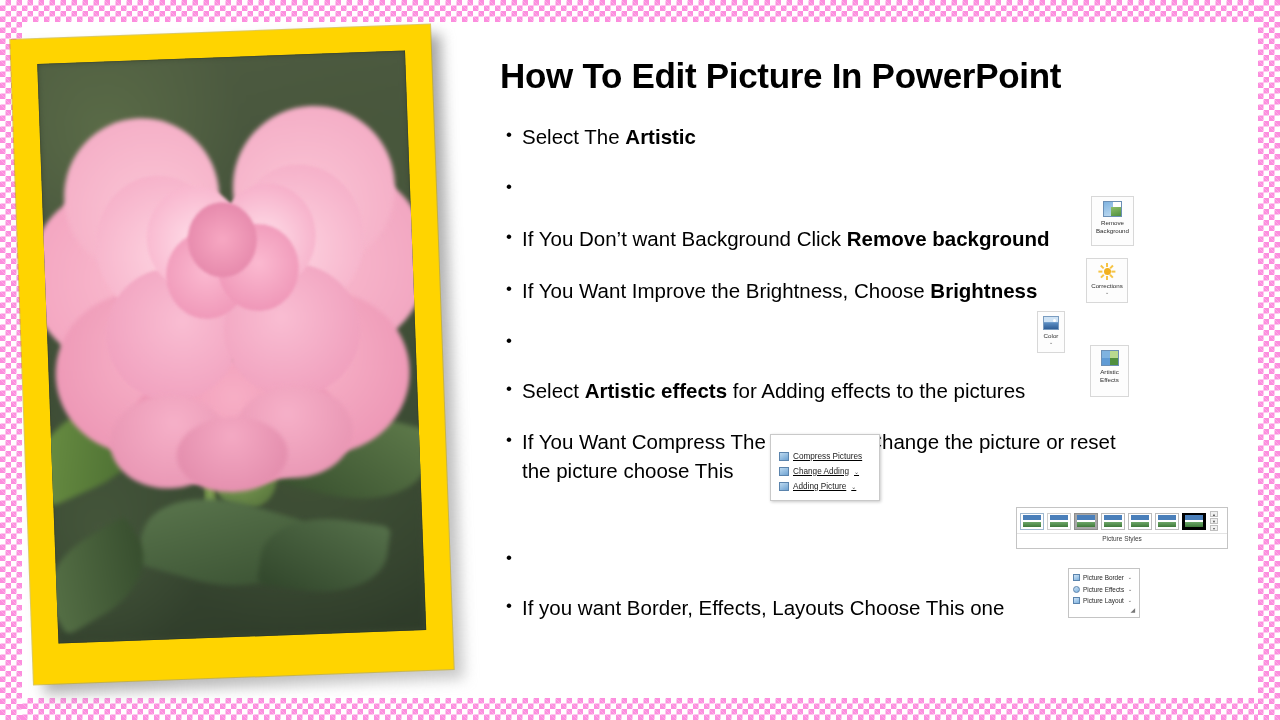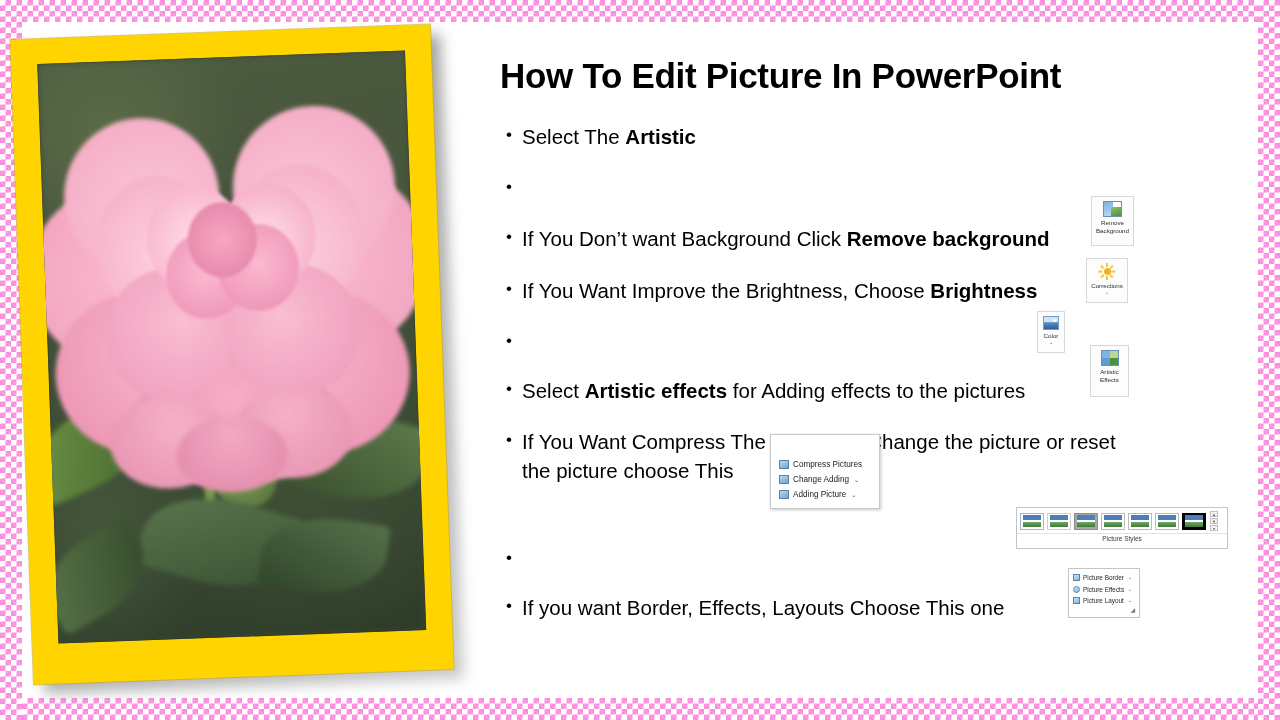--- a/index.html
+++ b/index.html
@@ -217,21 +217,22 @@
     grid-template-rows:1fr 1fr;
   }
   .ico-artistic span { display:block; }
 
   
   #menu-compress {
     position:absolute;
     background:#ffffff;
     border:1px solid #c9c9c9;
     box-shadow:1px 1px 3px rgba(0,0,0,.22);
-    padding:22px 6px 6px 6px;
+    padding:14px 6px 6px 6px;
+    text-decoration:underline;
   }
   .menu-item {
     display:flex; align-items:center;
     font-size:8.2px; color:#1a1a1a;
     line-height:12px;
     padding:1.5px 2px;
     white-space:nowrap;
   }
   .menu-ico {
     width:10px; height:9px;

